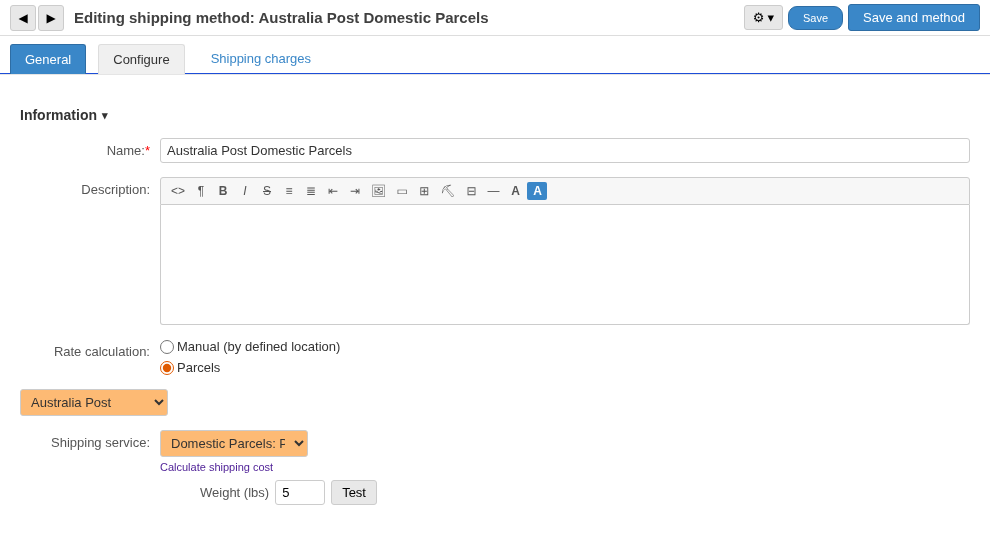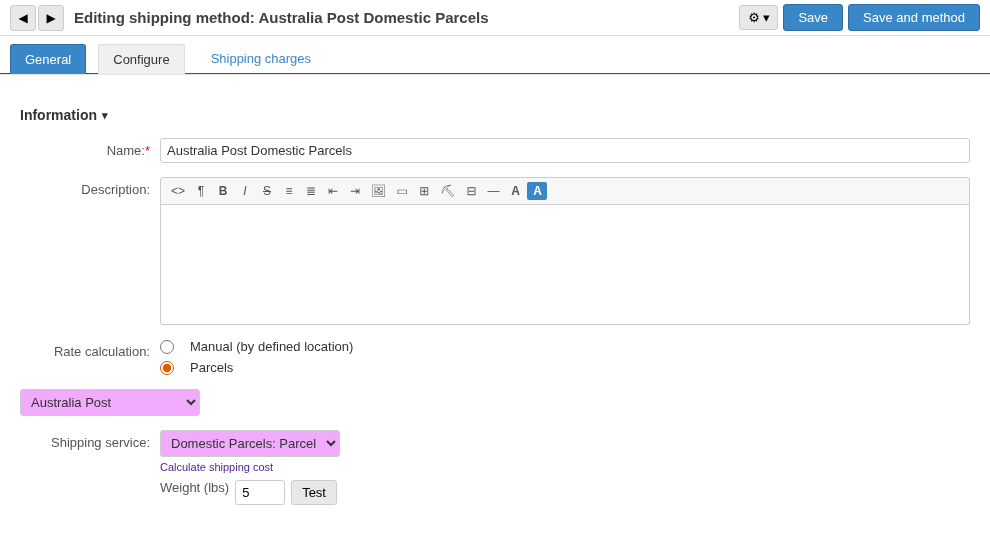--- a/index.html
+++ b/index.html
@@ -50,24 +50,24 @@
       cursor: pointer;
       display: flex;
       align-items: center;
       gap: 3px;
       font-size: 13px;
     }
     .btn-save {
       background: #3a87c8;
       color: #fff;
       border: 1px solid #2e6da4;
-      border-radius: 3px;
+      border-radius: 9px;
       padding: 5px 14px;
       cursor: pointer;
-      font-size: 13px;
+      font-size: 11px;
     }
     .btn-save-close {
       background: #3a87c8;
       color: #fff;
       border: 1px solid #2e6da4;
       border-radius: 3px;
       padding: 5px 14px;
       cursor: pointer;
       font-size: 13px;
     }
@@ -189,57 +189,58 @@
 
     
     .radio-group {
       display: flex;
       flex-direction: column;
       gap: 6px;
     }
     .radio-item {
       display: flex;
       align-items: center;
-      gap: 16px;
+      gap: 3px;
       cursor: pointer;
     }
     .radio-item input[type="radio"] {
       cursor: pointer;
       width: 14px;
       height: 14px;
       accent-color: #e05a00;
     }
 
     
     .form-select {
       padding: 4px 6px;
       border: 1px solid #ccc;
       border-radius: 3px;
       font-size: 13px;
       color: #333;
-      width: 180px;
-      background: #f0abfc;
+      width: 148px;
+      background: #fdba74;
     }
 
     
     .calc-link {
       color: #4c1d95;
       text-decoration: none;
       font-size: 11px;
       display: inline-block;
       margin-top: 4px;
       cursor: pointer;
     }
 
     
     .weight-row {
       display: flex;
-      align-items: flex-start;
+      align-items: center;
       gap: 6px;
       margin-top: 6px;
+      margin-left: 40px;
     }
     .weight-label {
       font-size: 13px;
       color: #555;
     }
     .weight-input {
       width: 50px;
       padding: 4px 6px;
       border: 1px solid #ccc;
       border-radius: 3px;

